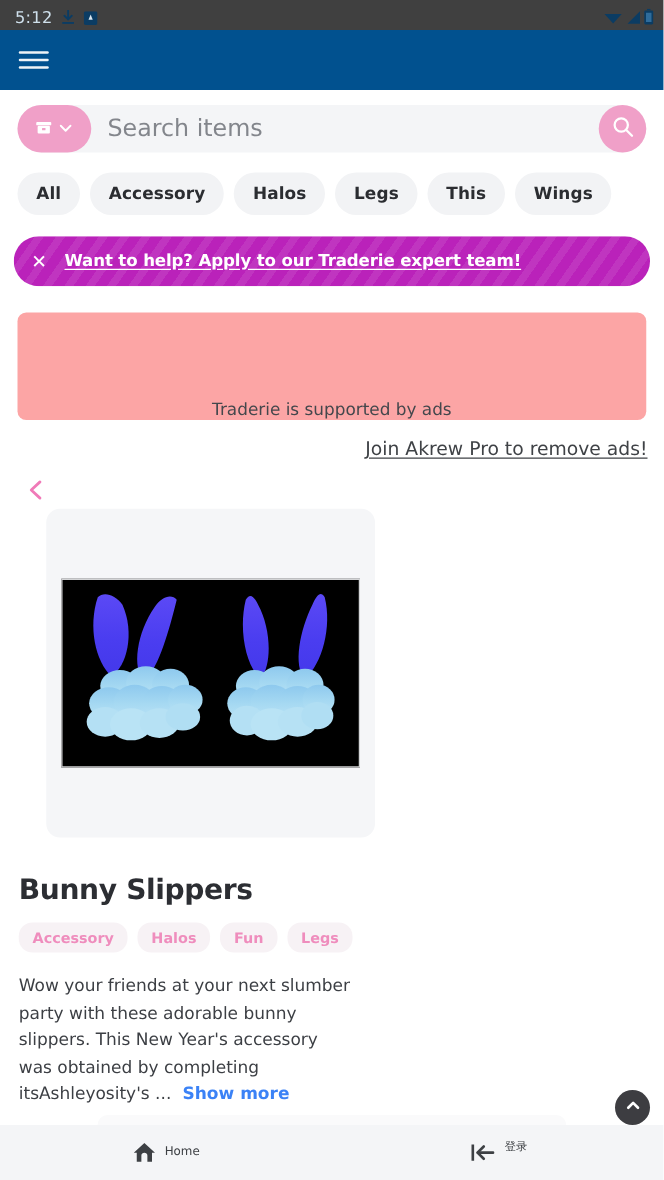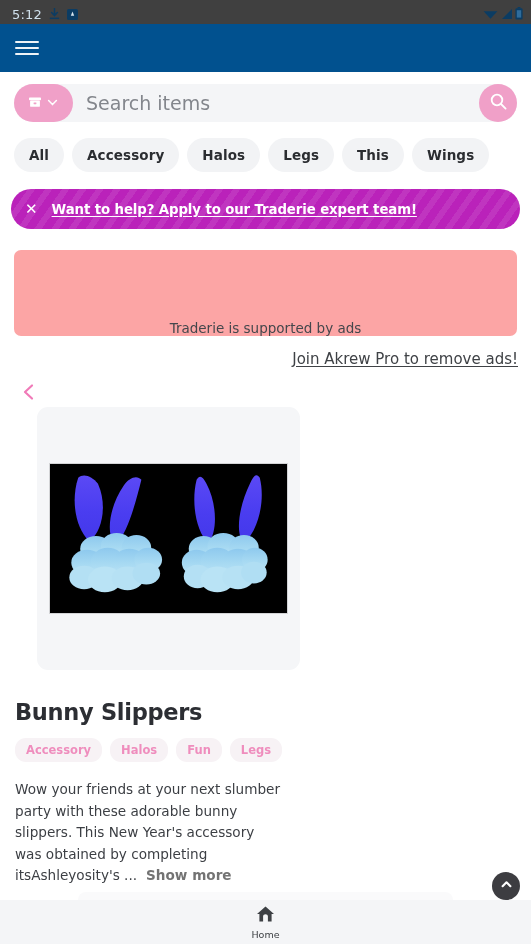--- a/index.html
+++ b/index.html
@@ -261,21 +261,21 @@
   
   .desc {
     margin: 17px 0 0 15px;
     width: 268px;
     font-size: 13.6px;
     line-height: 21.5px;
     color: #3c3f44;
   }
   .show-more {
     font-weight: 700;
-    color: #737373;
+    color: #3b82f6;
     margin-left: 9px;
     cursor: pointer;
     white-space: nowrap;
   }
 
   
   .fab-top {
     position: absolute;
     right: 11px;
     bottom: 44px;
@@ -294,21 +294,20 @@
     position: absolute;
     left: 0; right: 0; bottom: 0;
     height: 44px;
     background: #f4f5f7;
     display: flex;
     z-index: 8;
   }
   .nav-item {
     flex: 1;
     display: flex;
-    flex-direction: column;
     align-items: center;
     justify-content: center;
     gap: 7px;
     cursor: pointer;
   }
   .nav-label {
     font-size: 9.5px;
     color: #3d4044;
     line-height: 1;
   }
@@ -519,15 +518,25 @@
     <div class="nav-item">
       <div class="nav-icon-wrap">
         <svg width="19" height="18" viewBox="0 0 19 18">
           <path d="M9.5 1.4 L18 9.1 L15.6 9.1 L15.6 16.4 L11.9 16.4 L11.9 11.3
                    C11.9 10.0 10.8 9.2 9.5 9.2 C8.2 9.2 7.1 10.0 7.1 11.3
                    L7.1 16.4 L3.4 16.4 L3.4 9.1 L1 9.1 Z" fill="#3d4044"></path>
         </svg>
       </div>
       <span class="nav-label">Home</span>
     </div>
+    <div class="nav-item">
+      <div class="nav-icon-wrap">
+        <svg width="22" height="18" viewBox="0 0 22 18">
+          <rect x="2.2" y="2.6" width="2.1" height="13" fill="#3d4044"></rect>
+          <path d="M19.4 9.1 L7.4 9.1" stroke="#3d4044" stroke-width="2.1" stroke-linecap="round"></path>
+          <path d="M12.0 4.2 L7.0 9.1 L12.0 14.0" stroke="#3d4044" stroke-width="2.1" fill="none" stroke-linecap="round" stroke-linejoin="round"></path>
+        </svg>
+      </div>
+      <span class="nav-label-cn">登录</span>
+    </div>
   </div>
 
 </div>
 
 </body></html>

